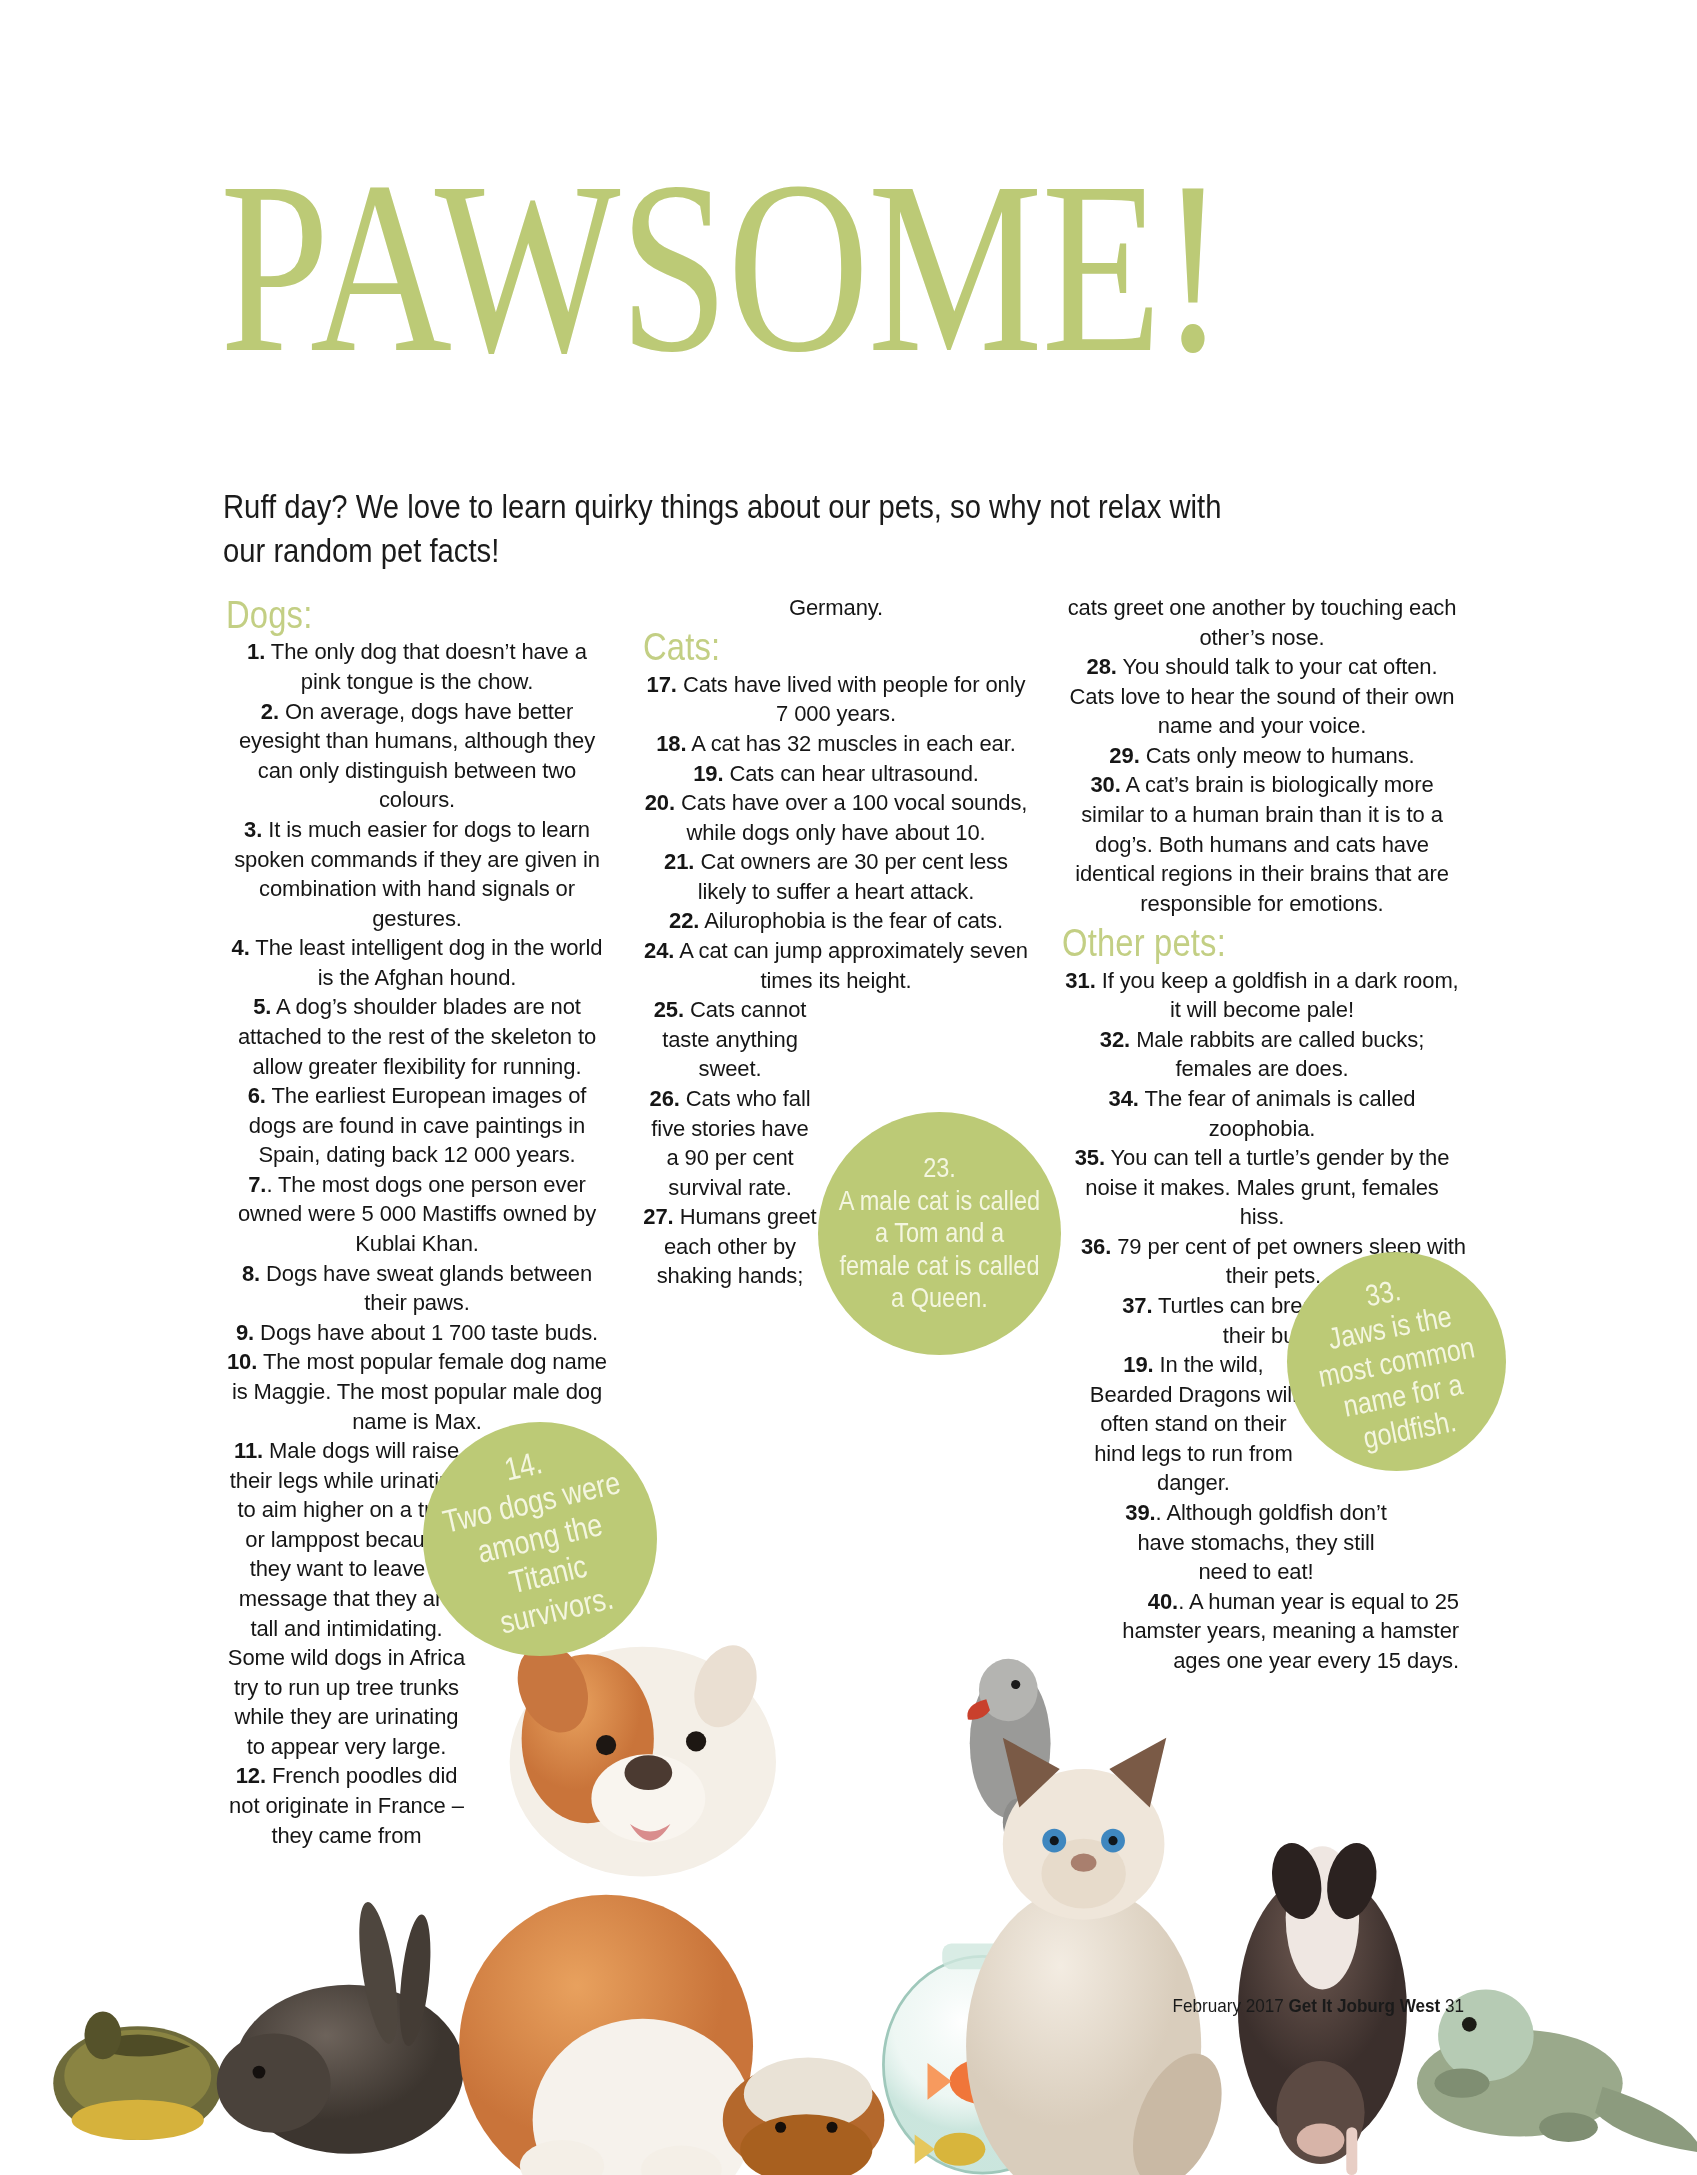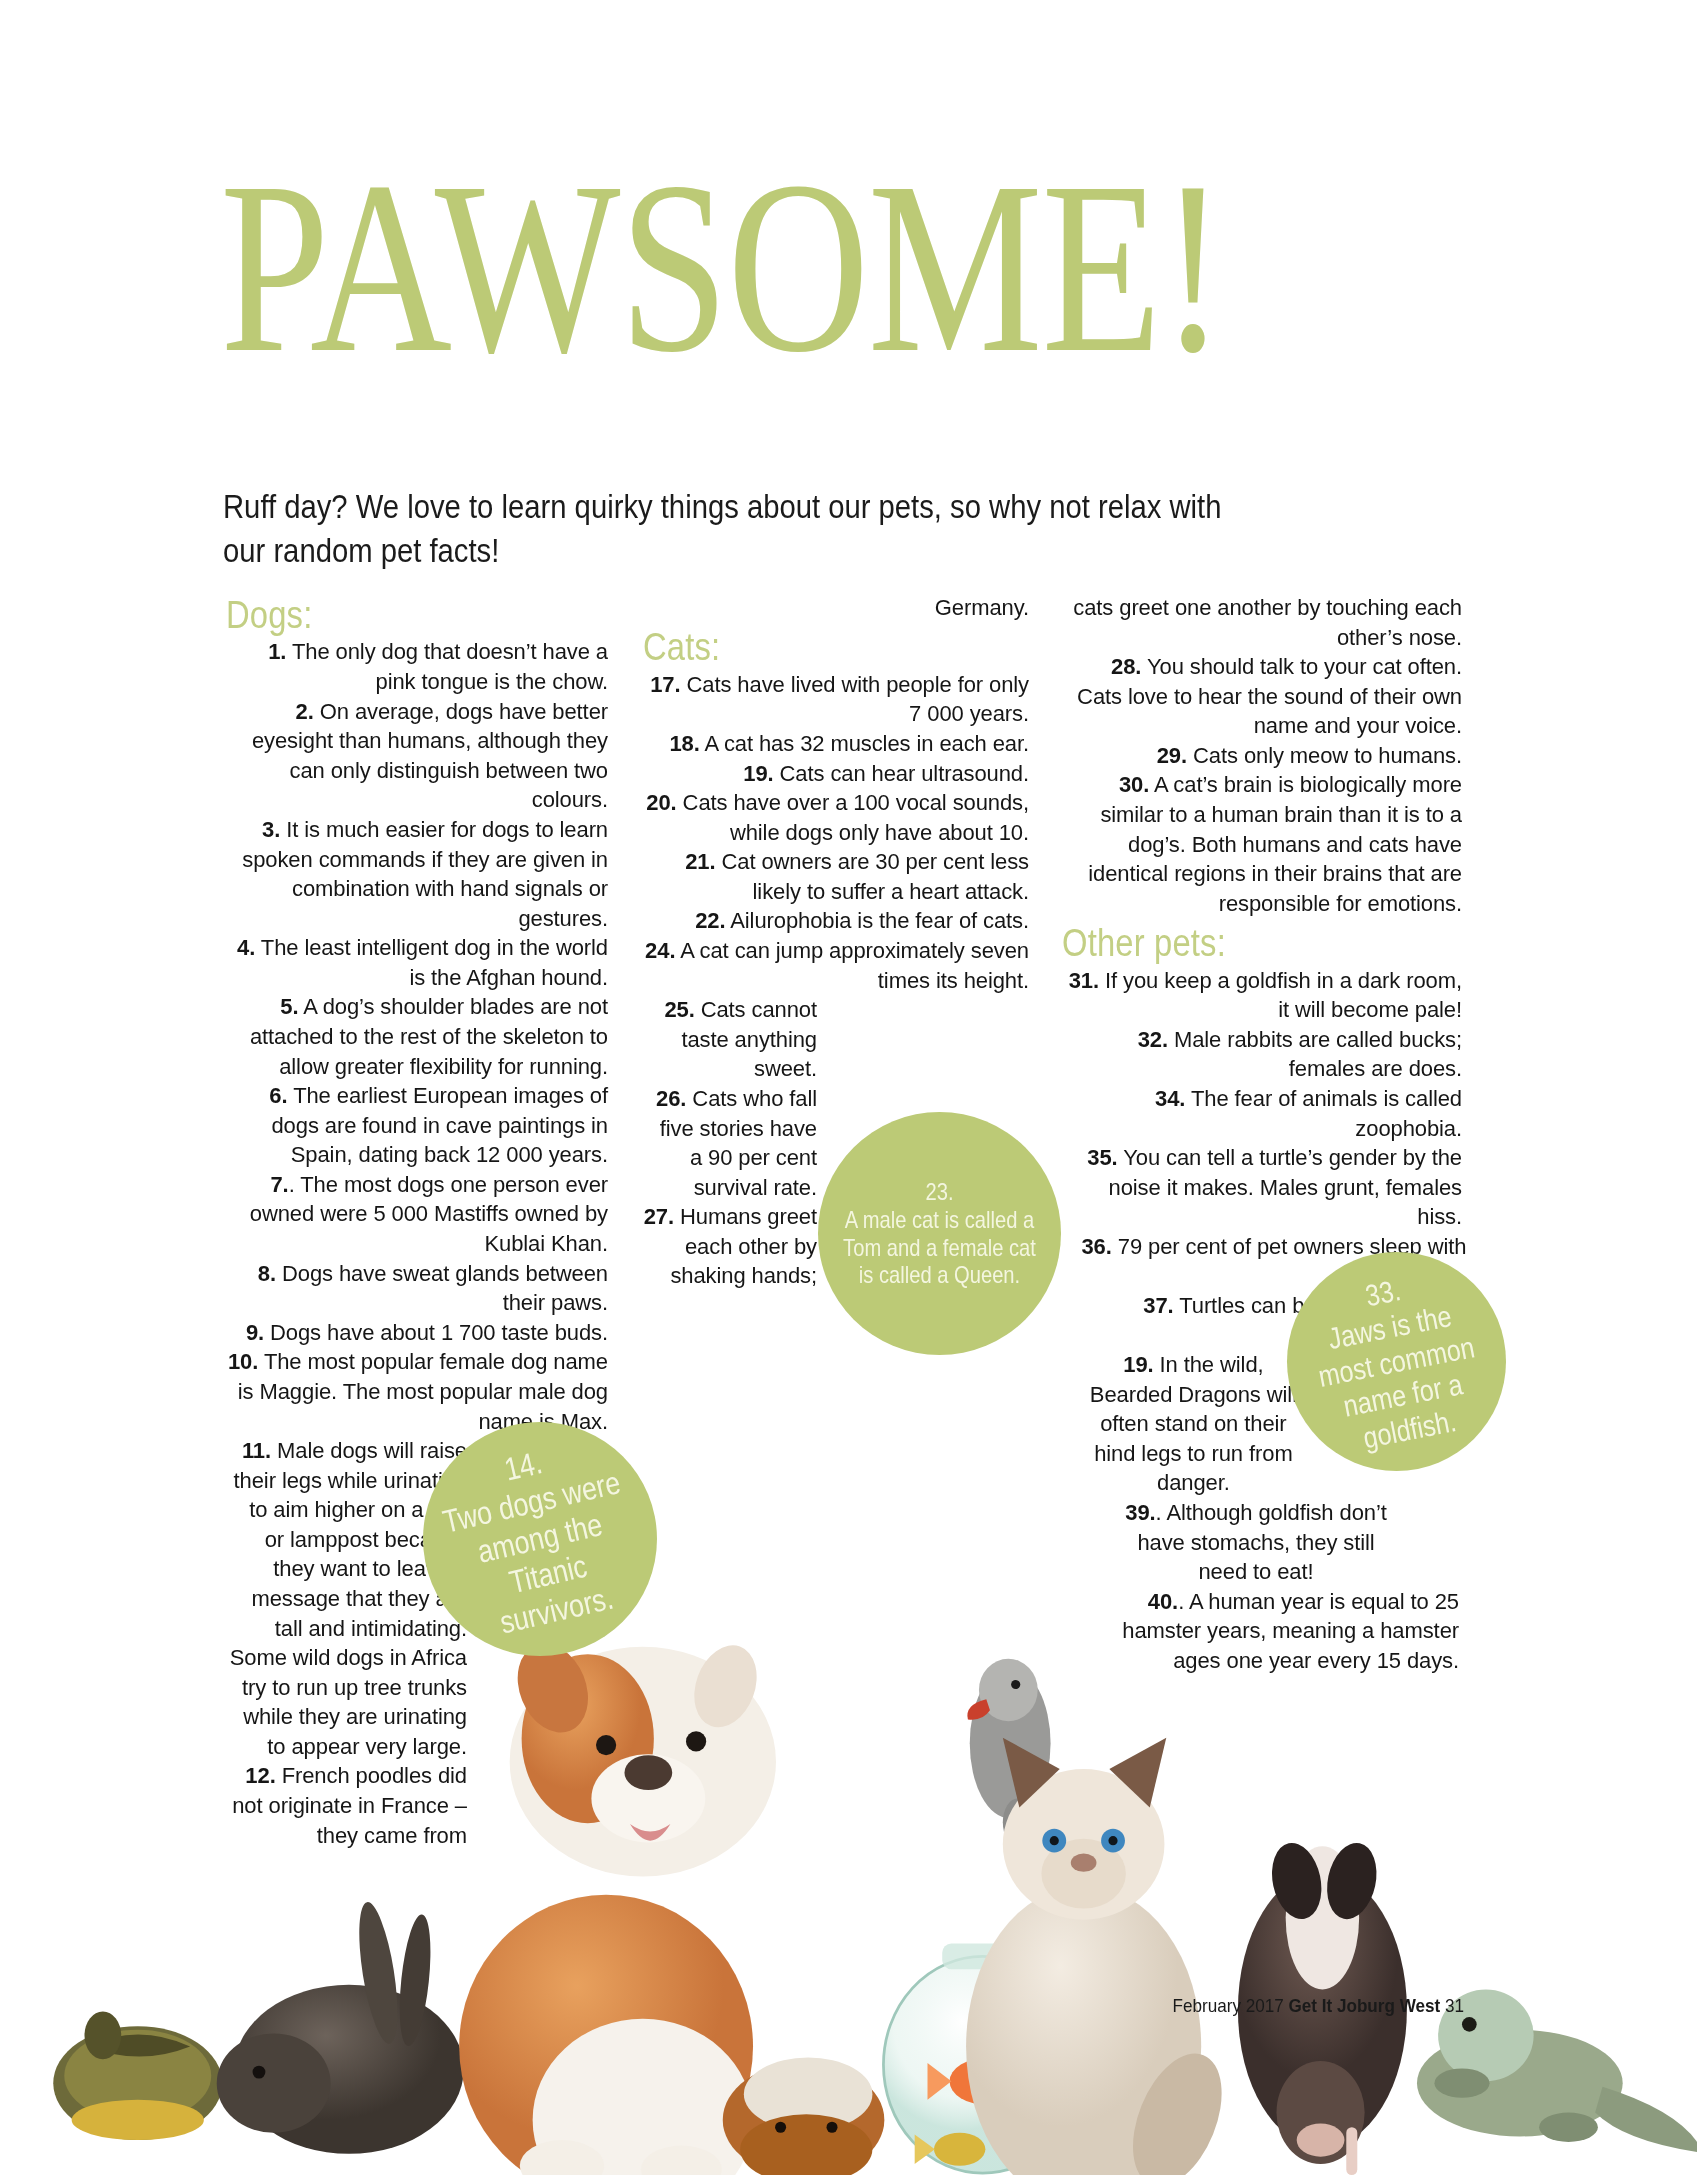--- a/index.html
+++ b/index.html
@@ -76,21 +76,21 @@
     color: #c3cf84;
     font-weight: 400;
     transform: scaleX(0.84);
     transform-origin: left center;
     margin: 1.8px 0 3.7px 0;
     letter-spacing: 0.2px;
   }
   .sec-head.tight { margin-top: 4.6px; }
 
   
-  .flow { margin: 0; text-align: right; }
+  .flow { margin: 0; text-align: center; }
 
   .ind-1 { padding-left: 18.4px; }
   .ind-2 { padding-left: 39px; }
   .ind-3 { padding-left: 61px; }
   .ctr { text-align: center; }
   .rgt { text-align: right; }
 
   
   .circle {
     position: absolute;
@@ -112,21 +112,21 @@
   #circle-14 {
     left: 423px;  top: 1422px;
     width: 234px; height: 234px;
     font-size: 32px;
     z-index: 6;
   }
   #circle-14 .ctext { transform: rotate(-13deg) scaleX(0.84); }
   #circle-23 {
     left: 818px;  top: 1112px;
     width: 243px; height: 243px;
-    font-size: 24px;
+    font-size: 28px;
     z-index: 6;
   }
   #circle-33 {
     left: 1287px; top: 1252px;
     width: 219px; height: 219px;
     font-size: 30px;
     z-index: 6;
   }
   #circle-33 .ctext { transform: rotate(-11deg) scaleX(0.84); }
 

